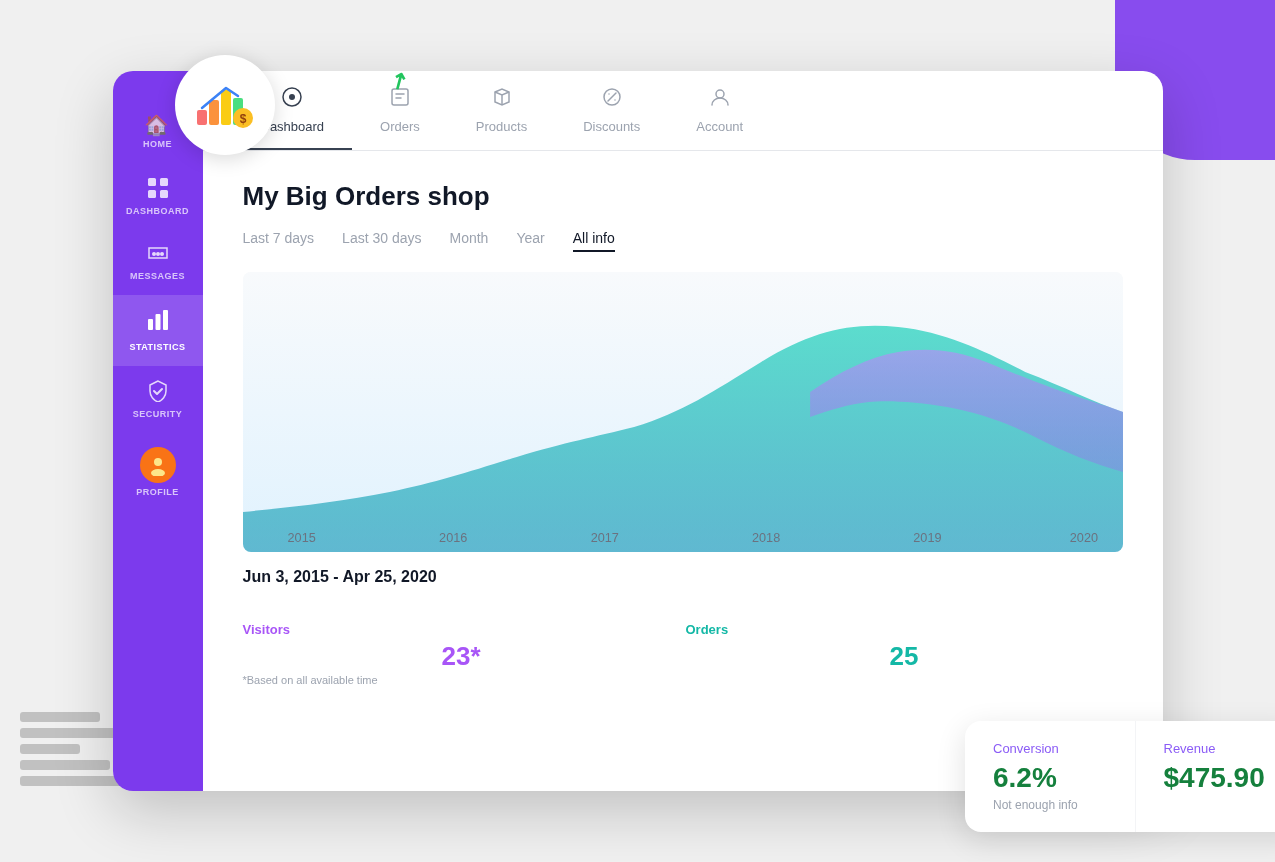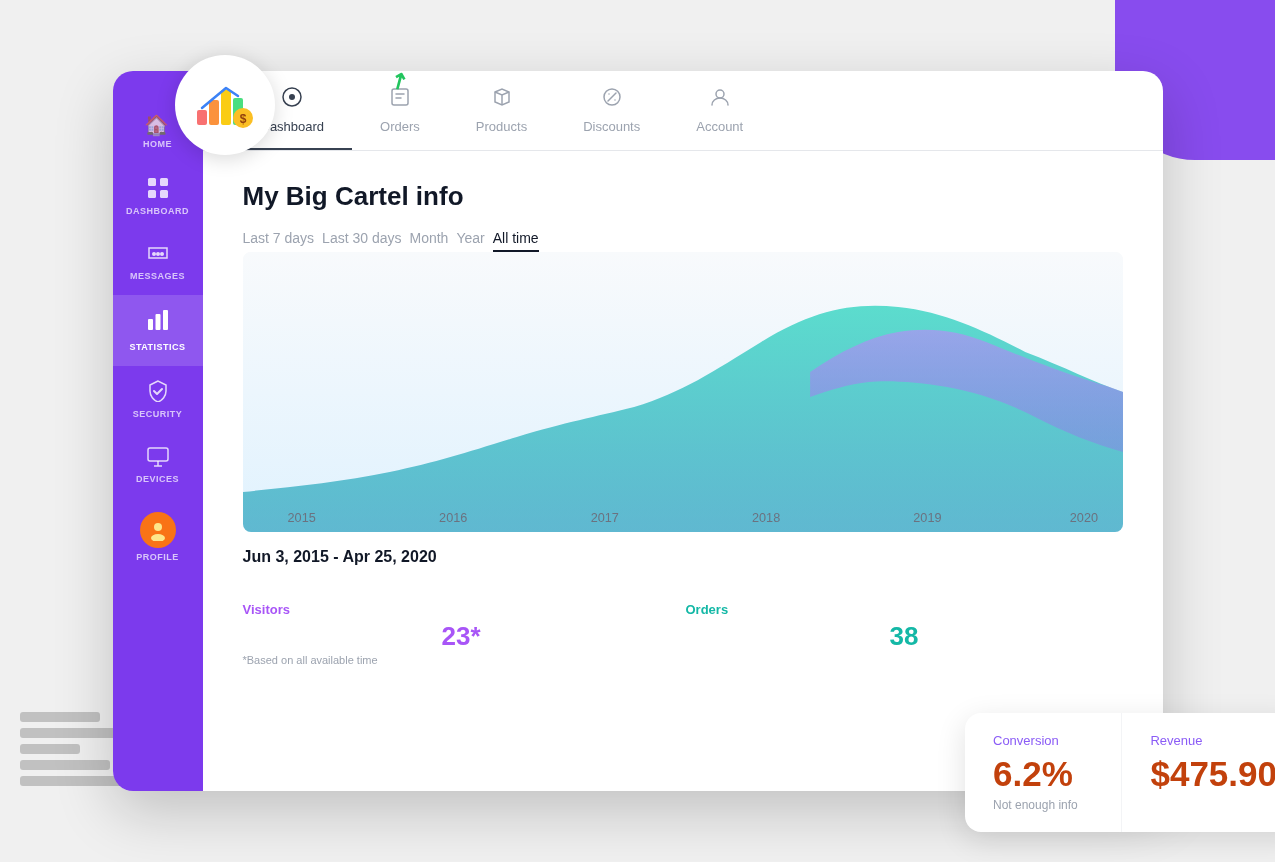--- a/index.html
+++ b/index.html
@@ -163,21 +163,22 @@
     .page-title {
       font-size: 26px;
       font-weight: 700;
       color: #111827;
       margin-bottom: 18px;
     }
 
     
     .date-filters {
       display: flex;
-      gap: 8px;
+      gap: 28px;
+      margin-bottom: 20px;
     }
     .date-filter {
       font-size: 14px;
       color: #9ca3af;
       cursor: pointer;
       padding-bottom: 4px;
       border-bottom: 2px solid transparent;
     }
     .date-filter.active {
       color: #111827;
@@ -258,23 +259,23 @@
     .card-section + .card-section {
       border-left: 1px solid #f3f4f6;
     }
     .card-stat-label {
       font-size: 13px;
       color: #8b5cf6;
       margin-bottom: 6px;
       font-weight: 500;
     }
     .card-stat-value {
-      font-size: 35px;
+      font-size: 28px;
       font-weight: 700;
-      color: #c2410c;
+      color: #15803d;
     }
     .card-stat-note {
       font-size: 12px;
       color: #9ca3af;
       margin-top: 4px;
     }
 
     
     .green-arrow {
       position: absolute;
@@ -372,29 +373,20 @@
       <span class="sidebar-icon">
         <svg width="20" height="22" viewBox="0 0 20 22" fill="none">
           <path d="M10 1L2 5v6c0 5 3.5 9.5 8 11 4.5-1.5 8-6 8-11V5L10 1z" stroke="white" stroke-width="1.5" fill="none" opacity="0.8"></path>
           <path d="M6 11l3 3 5-5" stroke="white" stroke-width="2" stroke-linecap="round" stroke-linejoin="round" opacity="0.8"></path>
         </svg>
       </span>
       <span class="sidebar-label">SECURITY</span>
     </div>
     <div class="sidebar-item">
       <span class="sidebar-icon">
-        <svg width="22" height="20" viewBox="0 0 22 20" fill="none">
-          <rect x="1" y="1" width="20" height="13" rx="2" stroke="white" stroke-width="1.5" fill="none" opacity="0.8"></rect>
-          <path d="M7 19h8M11 14v5" stroke="white" stroke-width="1.5" opacity="0.8"></path>
-        </svg>
-      </span>
-      <span class="sidebar-label">DEVICES</span>
-    </div>
-    <div class="sidebar-item">
-      <span class="sidebar-icon">
         <div class="avatar-circle">
           <svg width="22" height="22" viewBox="0 0 22 22">
             <circle cx="11" cy="8" r="4" fill="#fde68a"></circle>
             <ellipse cx="11" cy="19" rx="7" ry="4" fill="#fde68a"></ellipse>
           </svg>
         </div>
       </span>
       <span class="sidebar-label">PROFILE</span>
     </div>
   </nav>
@@ -443,28 +435,28 @@
           <svg width="22" height="22" viewBox="0 0 22 22" fill="none">
             <circle cx="11" cy="8" r="4" stroke="#9ca3af" stroke-width="1.5"></circle>
             <path d="M3 19c0-4 3.6-7 8-7s8 3 8 7" stroke="#9ca3af" stroke-width="1.5" stroke-linecap="round"></path>
           </svg>
         </span>
         <span class="nav-label">Account</span>
       </div>
     </nav>
 
     <div class="page-content">
-      <h1 class="page-title">My Big Cartel info</h1>
+      <h1 class="page-title">My Big Orders shop</h1>
 
       <div class="date-filters">
         <span class="date-filter">Last 7 days</span>
         <span class="date-filter">Last 30 days</span>
         <span class="date-filter">Month</span>
         <span class="date-filter">Year</span>
-        <span class="date-filter active">All time</span>
+        <span class="date-filter active">All info</span>
       </div>
 
       <div class="chart-container">
         <svg class="chart-svg" viewBox="0 0 900 280" preserveAspectRatio="none" xmlns="http://www.w3.org/2000/svg">
           <defs>
             <linearGradient id="tealGrad" x1="0" y1="0" x2="0" y2="1">
               <stop offset="0%" stop-color="#2dd4bf" stop-opacity="0.9"></stop>
               <stop offset="100%" stop-color="#0891b2" stop-opacity="0.7"></stop>
             </linearGradient>
             <linearGradient id="purpleGrad" x1="0" y1="0" x2="0" y2="1">
@@ -495,21 +487,21 @@
       <p class="date-range">Jun 3, 2015 - Apr 25, 2020</p>
 
       <div class="stats-row">
         <div class="stat-item visitors">
           <div class="stat-label">Visitors</div>
           <div class="stat-value">23*</div>
           <div class="stat-note">*Based on all available time</div>
         </div>
         <div class="stat-item orders">
           <div class="stat-label">Orders</div>
-          <div class="stat-value">38</div>
+          <div class="stat-value">25</div>
         </div>
       </div>
     </div>
   </div>
 </div>
 
 <div class="floating-card">
   <div class="card-section">
     <div class="card-stat-label">Conversion</div>
     <div class="card-stat-value">6.2%</div>

